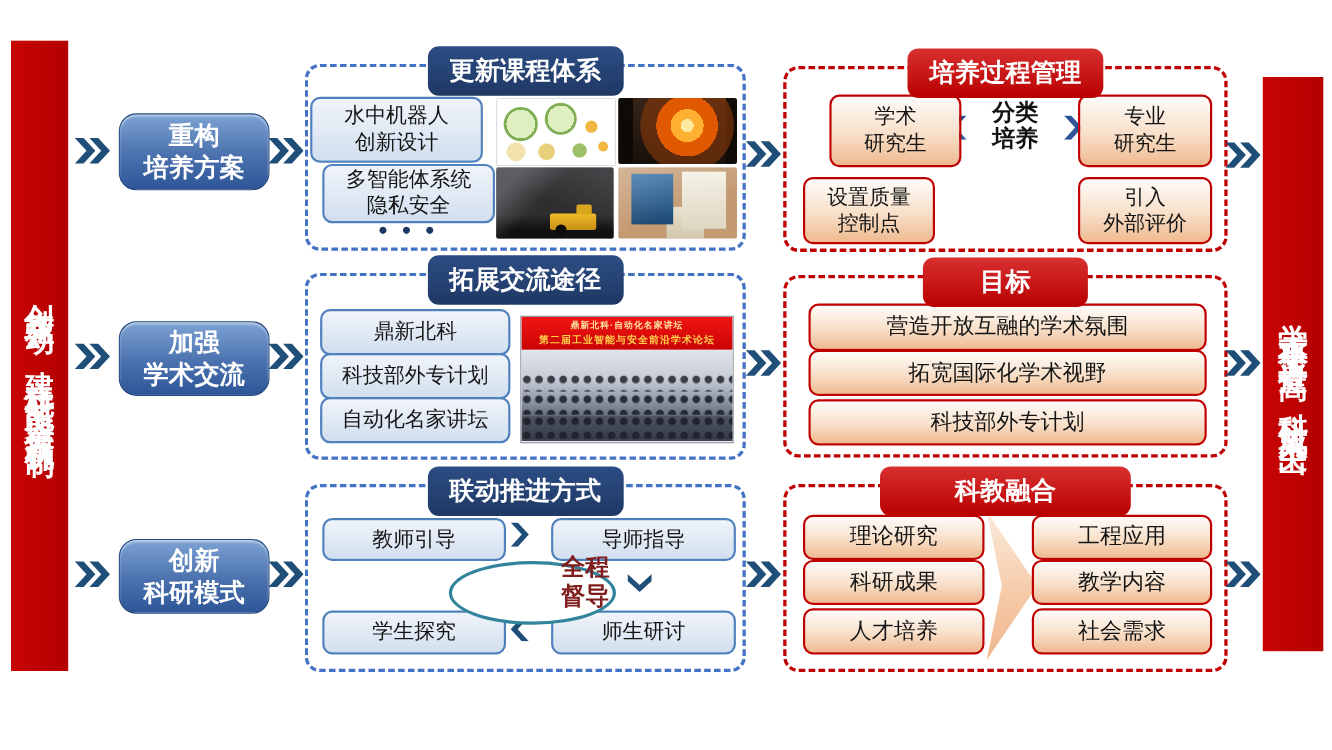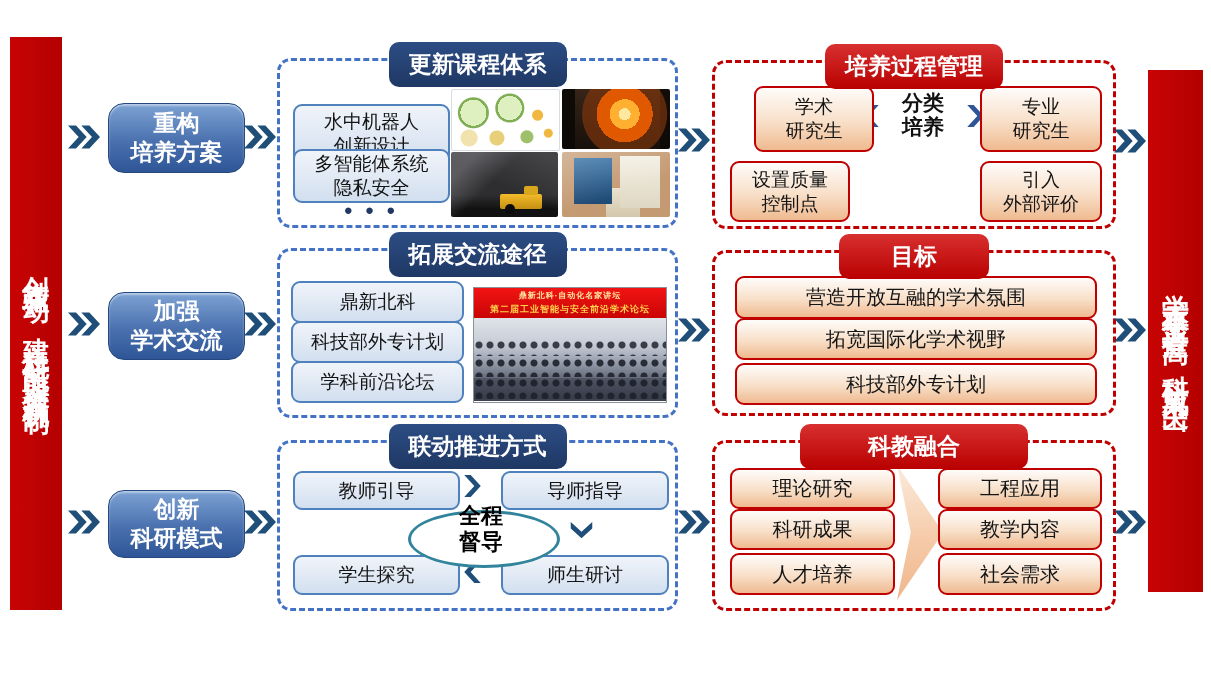--- a/index.html
+++ b/index.html
@@ -78,21 +78,21 @@
   .loader:after{content:"";position:absolute;left:5px;bottom:-5px;width:10px;height:10px;border-radius:50%;background:#0c0c0c;}
   .img-books{background-color:#c49a72;background-repeat:no-repeat;background-image:
       linear-gradient(160deg,rgba(255,255,255,.28),rgba(0,0,0,0) 60%),
       linear-gradient(#2f6ba1,#1f4a74),
       linear-gradient(#f3efe3,#ded7c2),
       linear-gradient(#e9e2cf,#cfc3a6);
       background-size:100% 100%,38px 46px,40px 52px,34px 34px;
       background-position:0 0,12px 6px,58px 4px,44px 36px;}
   
   .ellipse{border:3px solid #31849b;border-radius:50%;background:#fff;z-index:2;}
-  .ellipse-label{z-index:3;font-weight:bold;font-size:22px;line-height:1.2;text-align:center;white-space:pre-line;color:#000000;}
+  .ellipse-label{z-index:3;font-weight:bold;font-size:22px;line-height:1.2;text-align:right;white-space:pre-line;color:#7f1d1d;}
   .fusion-arrow{background:linear-gradient(180deg,#fbeadb 0%,#f5c8a4 55%,#eeb286 100%);
       clip-path:polygon(0% 0%,100% 50%,0% 100%,30% 50%);opacity:.95;}
 </style>
 </head>
 <body>
 
 <div class="canvas">
 
   <div class="abs vbar left" style="left:10px;top:37px;width:52px;height:573px;">创新驱动，建立科研能力培养新机制</div>
   <div class="abs vbar right" style="left:1148px;top:70px;width:55px;height:522px;">学术水平显著提高，科研成果突出</div>
@@ -107,21 +107,21 @@
 培养方案</div>
   <div class="abs chev2" style="left:244px;top:124px;">
     <svg viewBox="0 0 36 26">
         <polygon points="0,0 9,0 21,13 9,26 0,26 12,13"></polygon>
         <polygon points="15,0 24,0 36,13 24,26 15,26 27,13"></polygon>
       </svg>
   </div>
 
   <div class="abs panel blue" style="left:277px;top:58px;width:395px;height:164px;">
     <div class="panel-title t-navy">更新课程体系</div>
-    <div class="abs item blue" style="left:13px;top:27px;width:153px;height:56px;margin-top:16px;">水中机器人
+    <div class="abs item blue" style="left:2px;top:27px;width:153px;height:56px;">水中机器人
 创新设计</div>
     <div class="abs item blue" style="left:13px;top:88px;width:153px;height:50px;">多智能体系统
 隐私安全</div>
     <div class="abs dots" style="left:13px;top:140px;width:153px;">● ● ●</div>
     <div class="abs cimg img-diagram" style="left:171px;top:28px;width:107px;height:60px;"></div>
     <div class="abs cimg img-furnace" style="left:282px;top:28px;width:108px;height:60px;"></div>
     <div class="abs cimg img-coal" style="left:171px;top:91px;width:107px;height:65px;">
       <div class="loader"></div>
     </div>
     <div class="abs cimg img-books" style="left:282px;top:91px;width:108px;height:65px;"></div>
@@ -177,21 +177,21 @@
     <svg viewBox="0 0 36 26">
         <polygon points="0,0 9,0 21,13 9,26 0,26 12,13"></polygon>
         <polygon points="15,0 24,0 36,13 24,26 15,26 27,13"></polygon>
       </svg>
   </div>
 
   <div class="abs panel blue" style="left:277px;top:248px;width:395px;height:164px;">
     <div class="panel-title t-navy">拓展交流途径</div>
     <div class="abs item blue" style="left:11px;top:30px;width:169px;height:38px;text-align:center;">鼎新北科</div>
     <div class="abs item blue" style="left:11px;top:70px;width:169px;height:38px;">科技部外专计划</div>
-    <div class="abs item blue" style="left:11px;top:110px;width:169px;height:38px;">学科前沿论坛</div>
+    <div class="abs item blue" style="left:11px;top:110px;width:169px;height:38px;">自动化名家讲坛</div>
     <div class="abs photo" style="left:193px;top:36px;width:192px;height:114px;">
       <div class="photo-banner">
         <div class="l1">鼎新北科·自动化名家讲坛</div>
         <div class="l2">第二届工业智能与安全前沿学术论坛</div>
       </div>
       <div class="photo-crowd">
         <div class="prow" style="top:22px;height:16px;opacity:.85;"></div>
         <div class="prow" style="top:40px;height:19px;opacity:.92;"></div>
         <div class="prow" style="top:60px;height:21px;background-color:rgba(35,40,52,.30);"></div>
       </div>

